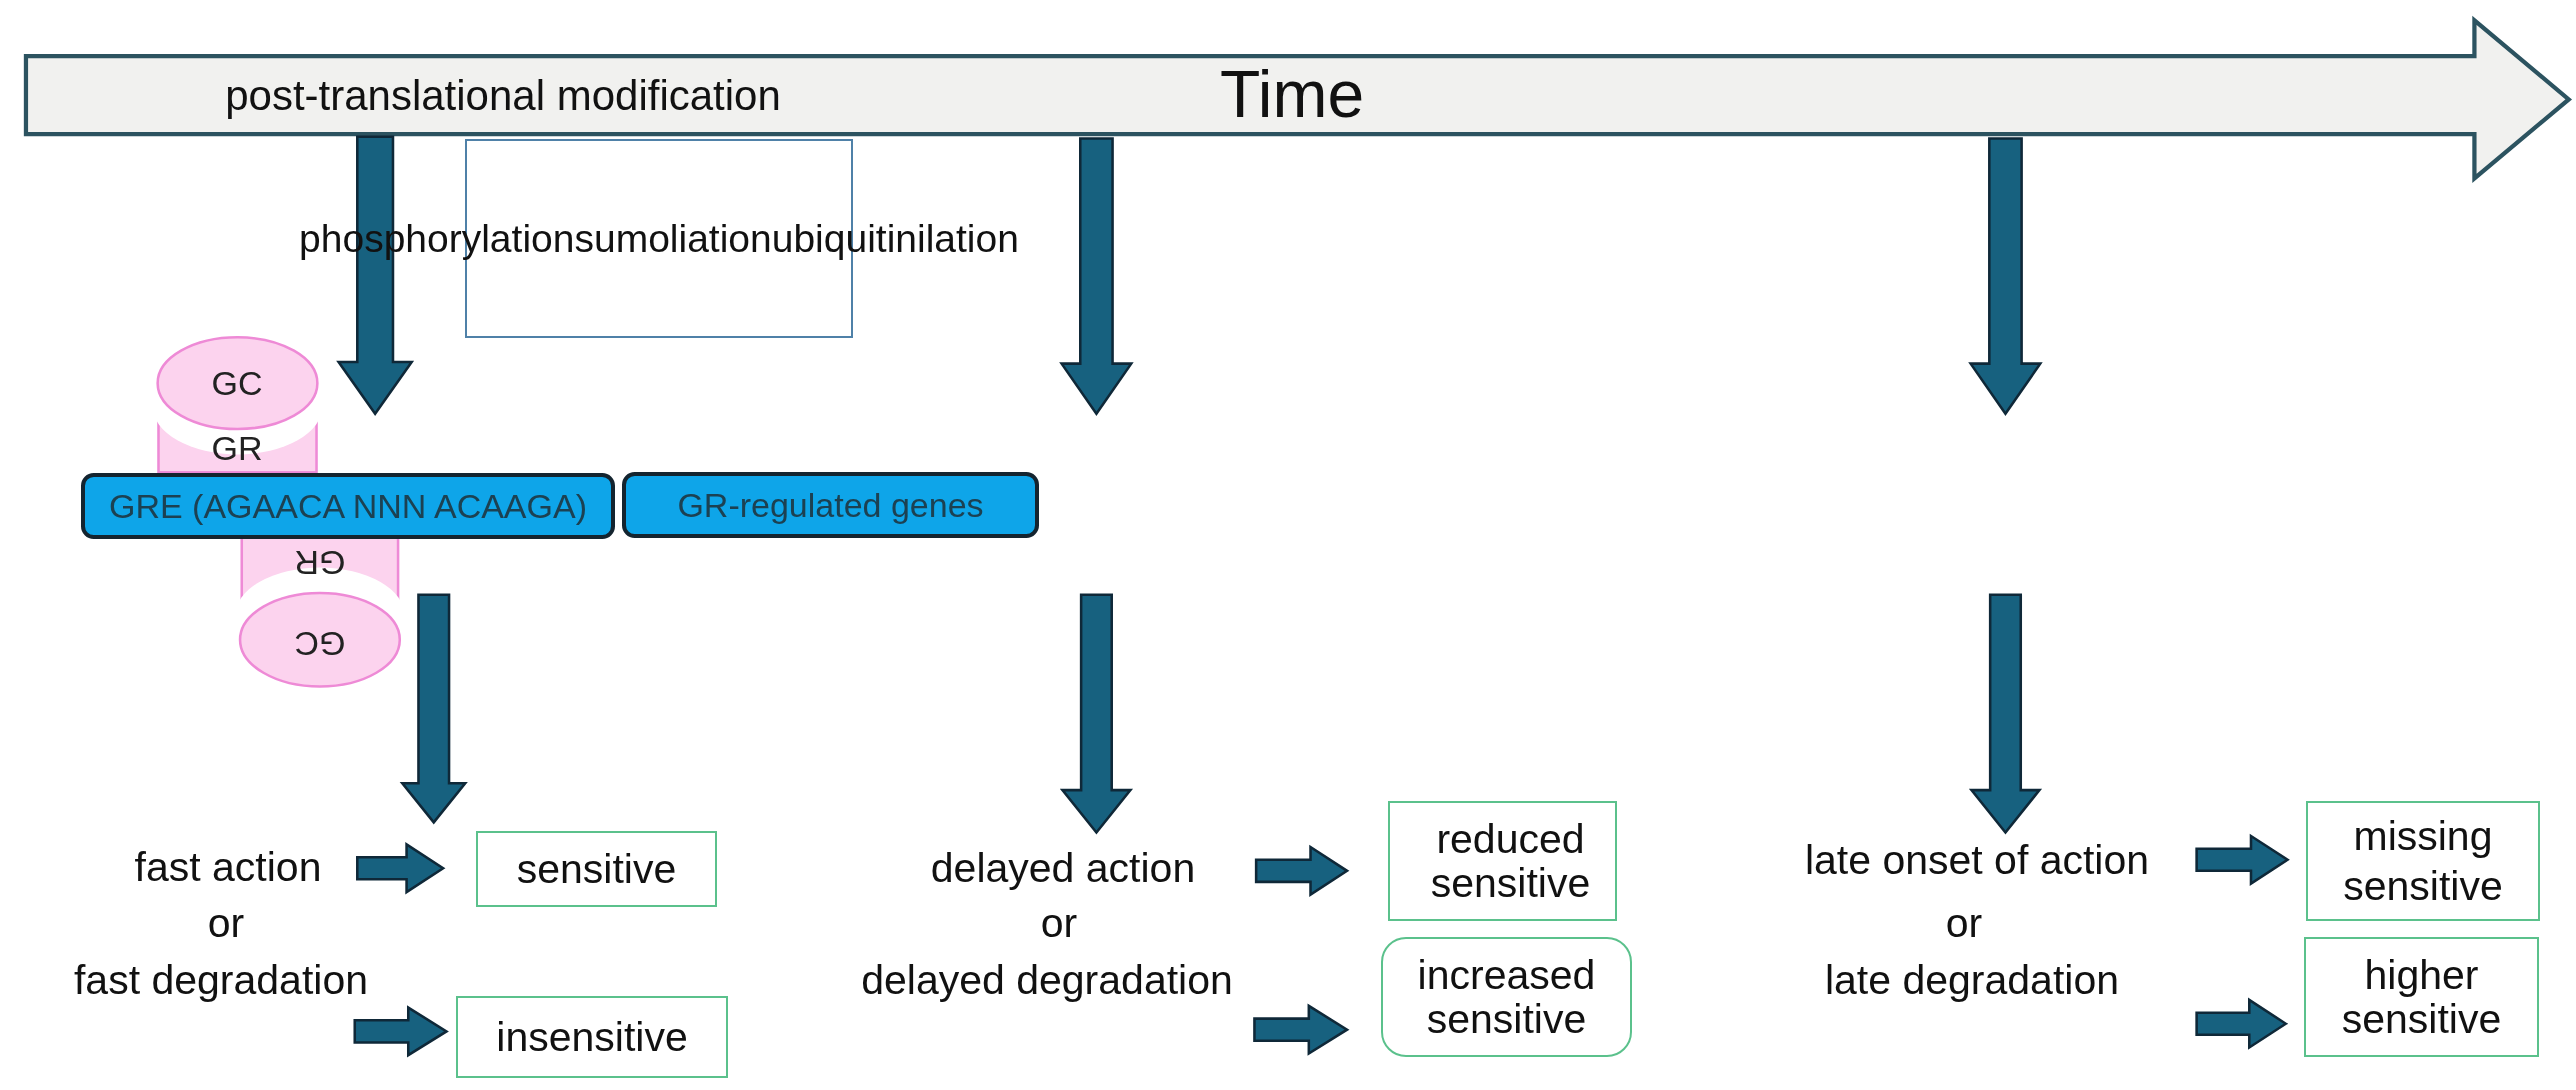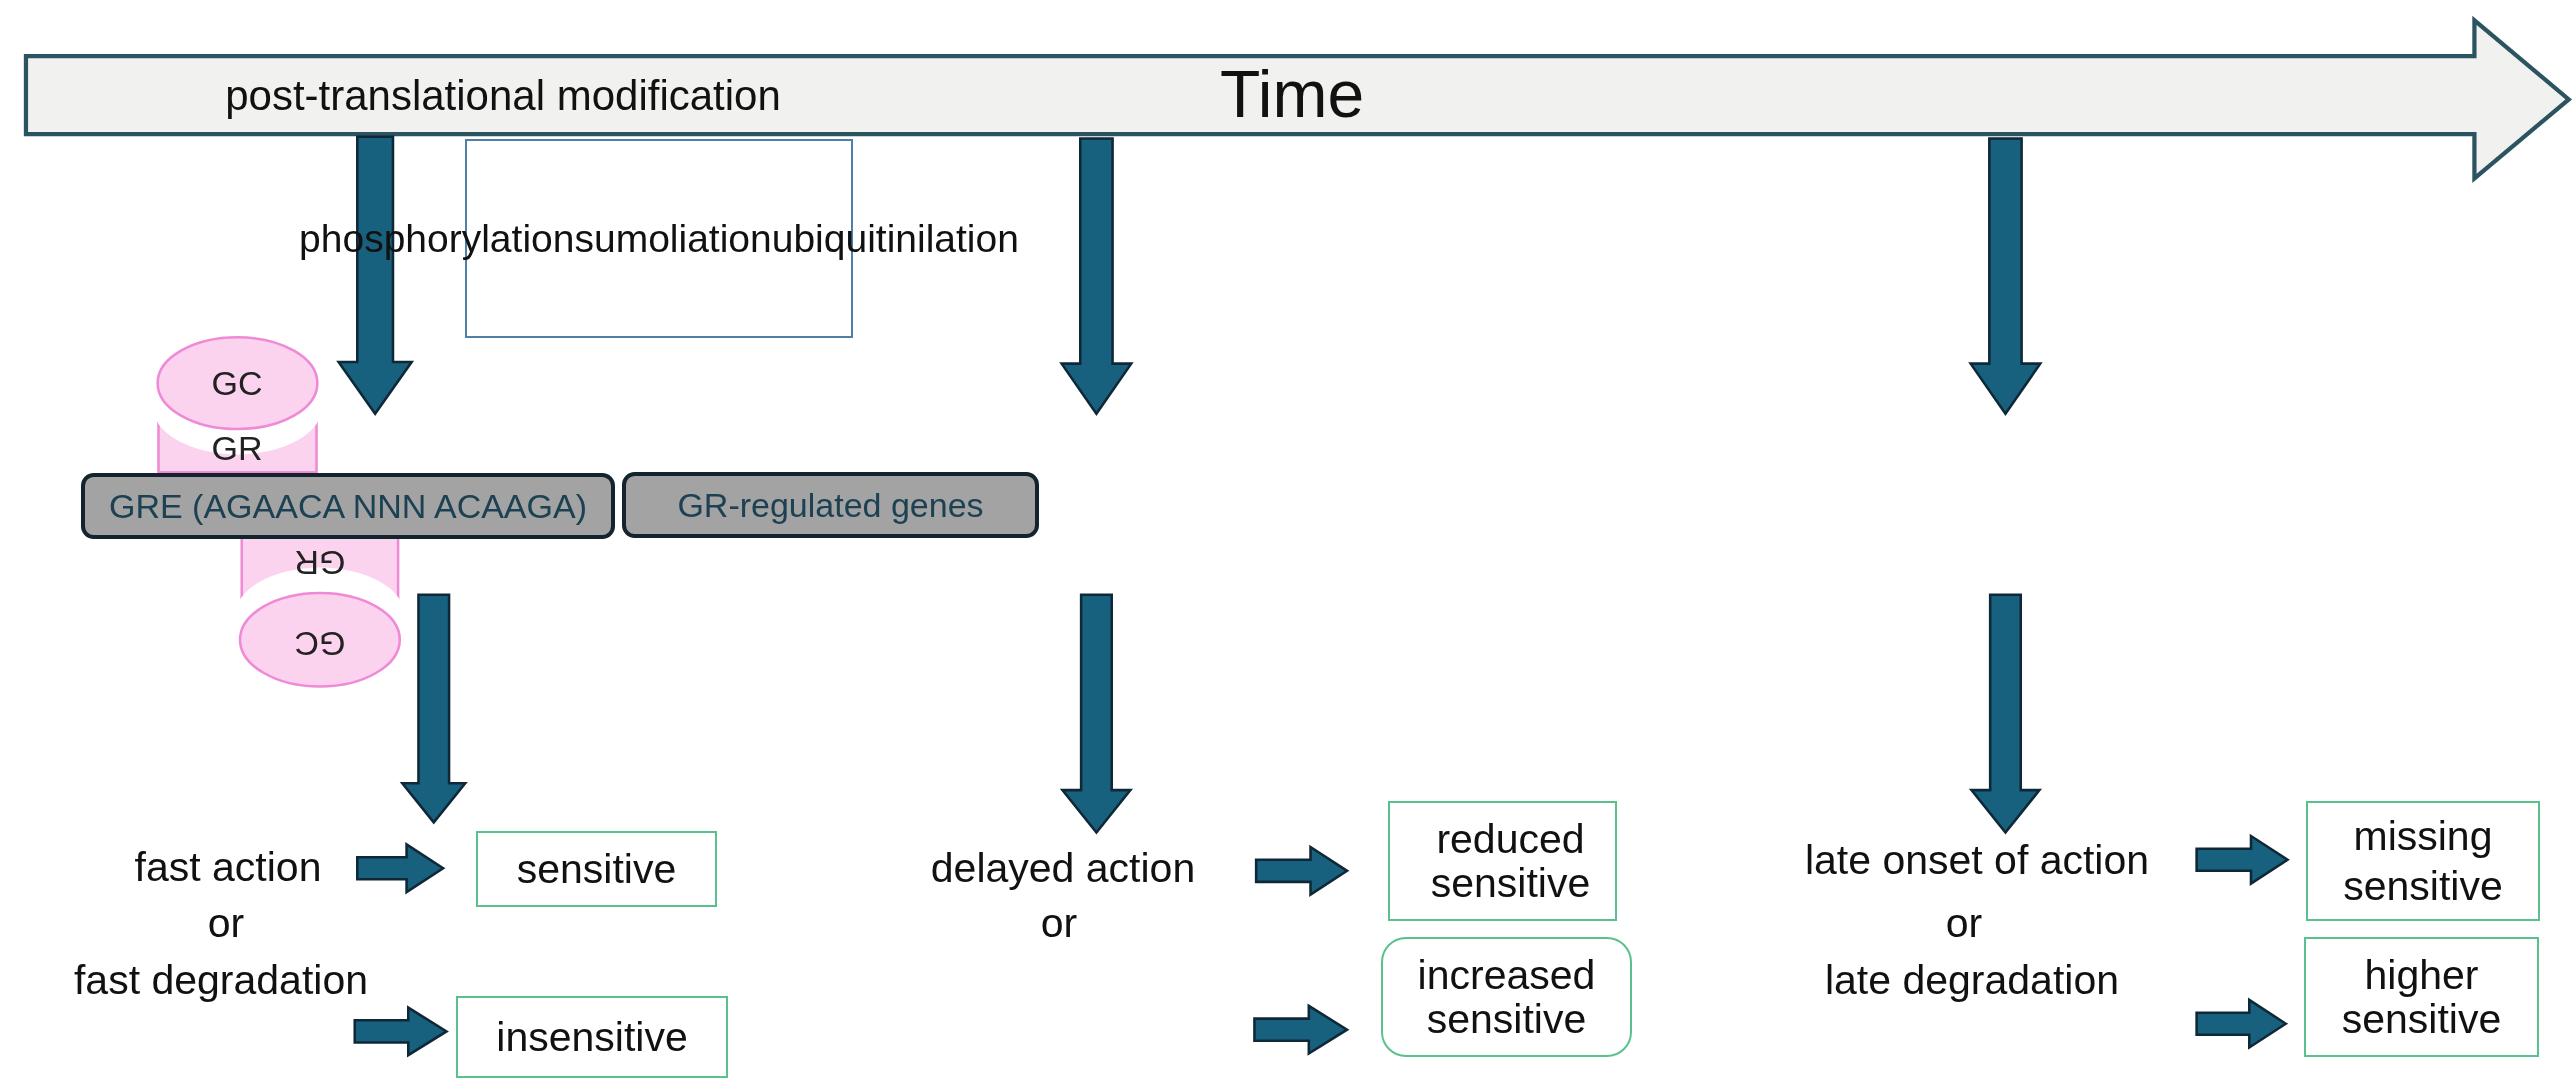--- a/index.html
+++ b/index.html
@@ -28,21 +28,21 @@
 
   .mod-box {
     position:absolute; left:465px; top:139px; width:388px; height:199px;
     box-sizing:border-box; border:2.5px solid #4F81A8; background:#ffffff;
     display:flex; flex-direction:row; align-items:center; justify-content:center;
     font-size:39px; line-height:62px; text-align:center;
   }
 
   .dna-box {
     position:absolute; box-sizing:border-box;
-    background:#a3a3a3; border:4.2px solid #14242F; border-radius:12.7px;
+    background:#0ea5e9; border:4.2px solid #14242F; border-radius:12.7px;
     display:flex; align-items:center; justify-content:center;
     font-size:34px; color:#1C4152; white-space:nowrap;
   }
   .gre-box   { left:81px;  top:473px; width:534px; height:66px; }
   .genes-box { left:622px; top:472px; width:417px; height:66px; }
 
   .outcome-box {
     position:absolute; box-sizing:border-box;
     background:#ffffff; border:2.5px solid #5BC18C;
     display:flex; flex-direction:column; align-items:center; justify-content:center;
@@ -107,20 +107,21 @@
   <div class="dna-box genes-box">
     <span>GR-regulated genes</span>
   </div>
 
   <span class="ctr" style="left:228px; top:868px;">fast action</span>
   <span class="ctr" style="left:226px; top:924px;">or</span>
   <span class="ctr" style="left:221px; top:981px;">fast degradation</span>
 
   <span class="ctr" style="left:1063px; top:869px;">delayed action</span>
   <span class="ctr" style="left:1059px; top:924px;">or</span>
+  <span class="ctr" style="left:1047px; top:981px;">delayed degradation</span>
 
   <span class="ctr" style="left:1977px; top:861px;">late onset of action</span>
   <span class="ctr" style="left:1964px; top:924px;">or</span>
   <span class="ctr" style="left:1972px; top:981px;">late degradation</span>
 
   <div class="outcome-box ob-sensitive">
     <span>sensitive</span>
   </div>
   <div class="outcome-box ob-insensitive">
     <span>insensitive</span>

